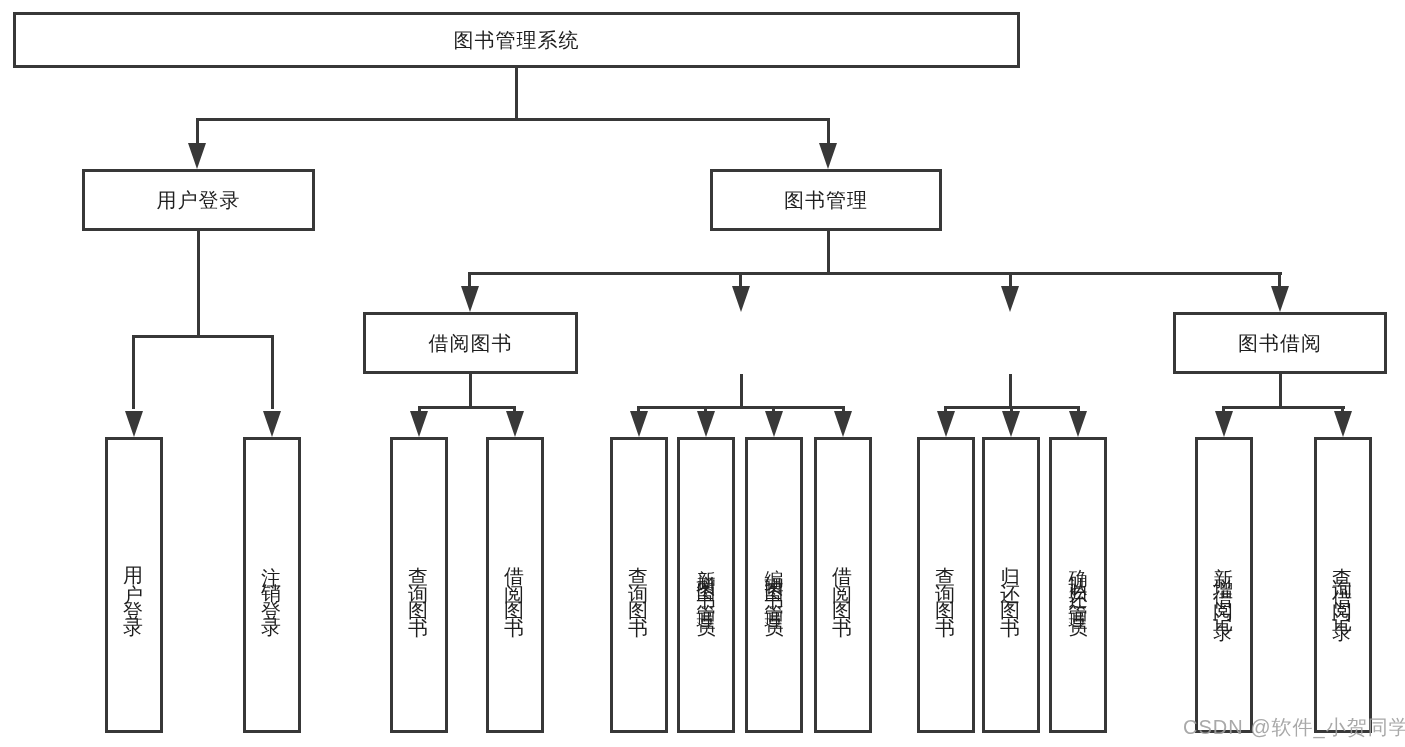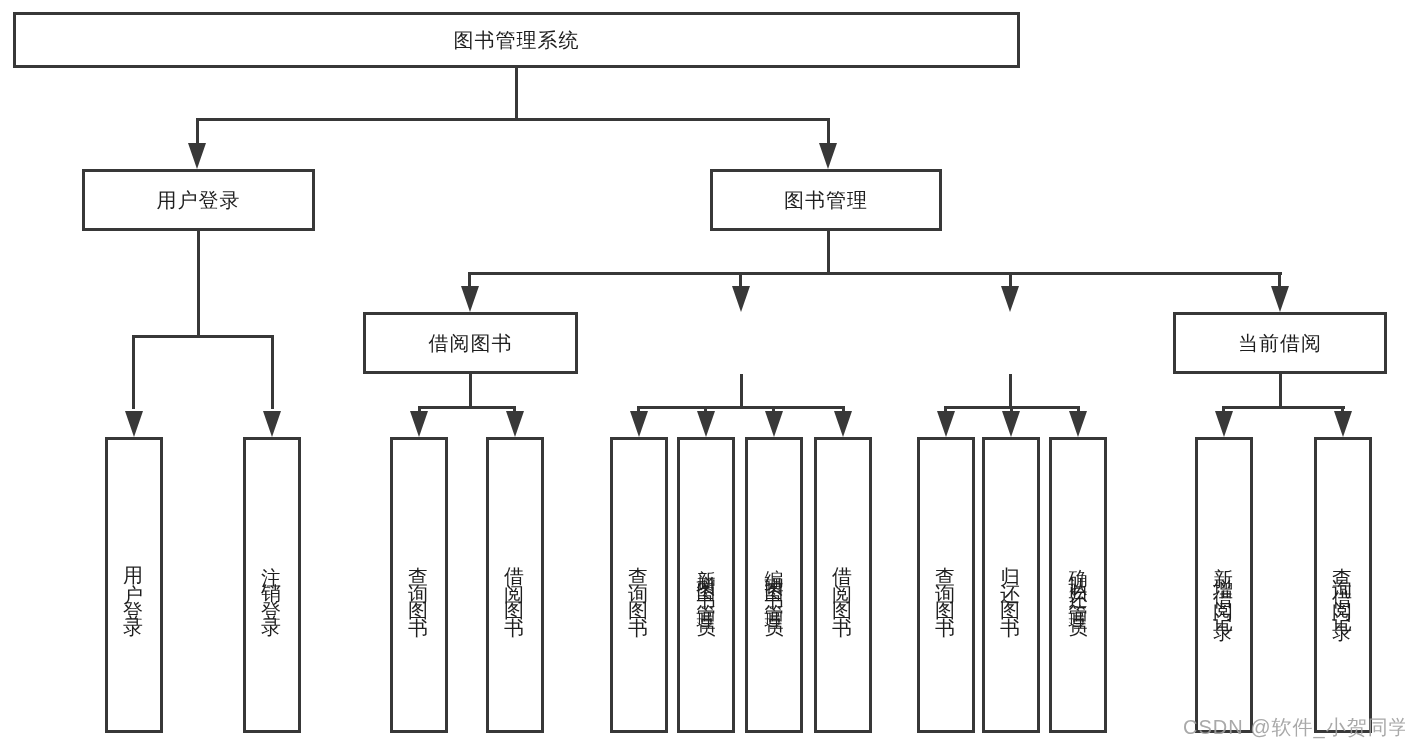--- a/index.html
+++ b/index.html
@@ -96,21 +96,21 @@
   <div class="arrow" style="left:732px; top:286px;"></div>
   <div class="line" style="left:1009px; top:272px; width:3px; height:16px;"></div>
   <div class="arrow" style="left:1001px; top:286px;"></div>
   <div class="line" style="left:1278px; top:272px; width:3px; height:16px;"></div>
   <div class="arrow" style="left:1271px; top:286px;"></div>
 
   <div class="box" style="left:363px; top:312px; width:215px; height:62px;">
     <span class="label">借阅图书</span>
   </div>
   <div class="box" style="left:1173px; top:312px; width:214px; height:62px;">
-    <span class="label">当前借阅</span>
+    <span class="label">图书借阅</span>
   </div>
 
   <div class="line" style="left:469px; top:374px; width:3px; height:32px;"></div>
   <div class="line" style="left:418px; top:406px; width:98px; height:3px;"></div>
   <div class="line" style="left:418px; top:406px; width:3px; height:8px;"></div>
   <div class="arrow" style="left:410px; top:411px;"></div>
   <div class="line" style="left:513px; top:406px; width:3px; height:8px;"></div>
   <div class="arrow" style="left:506px; top:411px;"></div>
 
   <div class="line" style="left:740px; top:374px; width:3px; height:32px;"></div>

